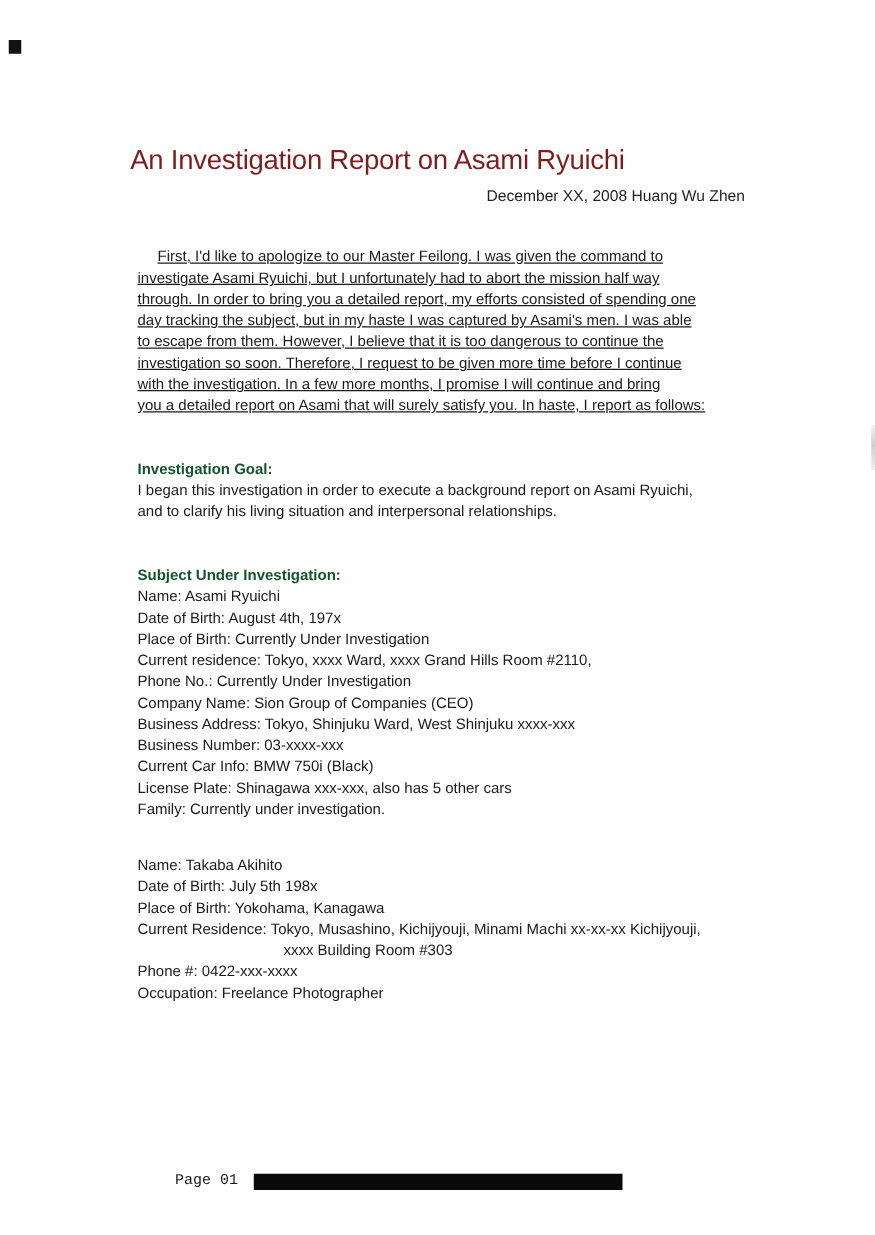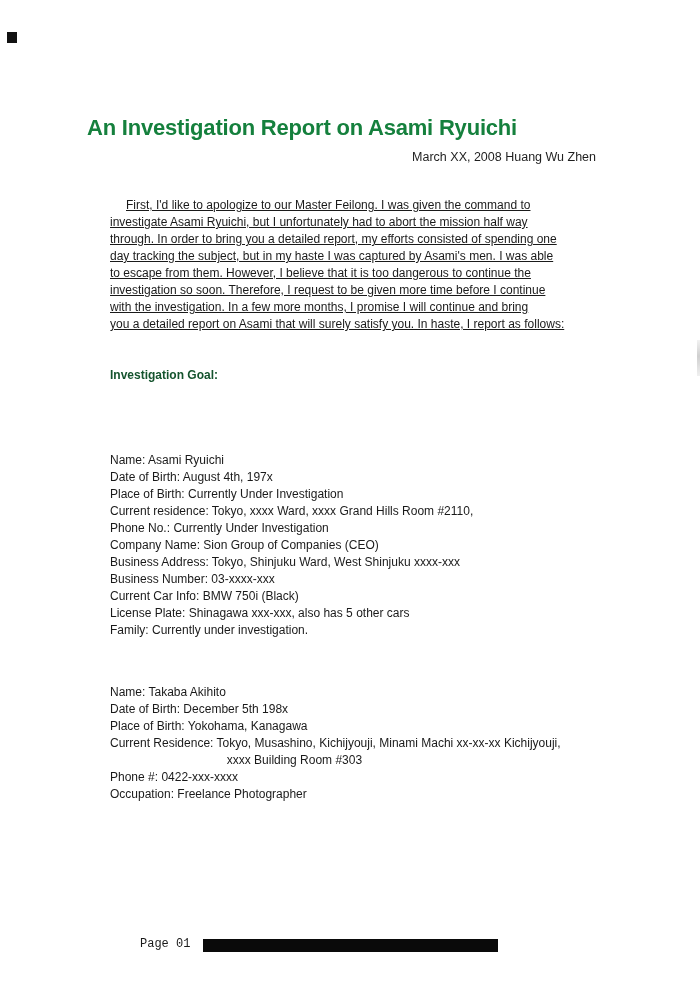--- a/index.html
+++ b/index.html
@@ -33,23 +33,23 @@
     background: linear-gradient(#f2f2f2, #cfcfcf 45%, #f0f0f0);
   }
   .title {
     position: absolute;
     top: 115px;
     left: 0;
     width: 604px;
     margin: 0;
     text-align: center;
     font-size: 22px;
-    font-weight: bold;
+    font-weight: normal;
     letter-spacing: -0.2px;
-    color: #15803d;
+    color: #7f1d1d;
   }
   .byline {
     position: absolute;
     top: 150px;
     left: 110px;
     width: 486px;
     text-align: right;
     font-size: 12.5px;
     color: #1f1f1f;
   }
@@ -100,52 +100,55 @@
 </head>
 <body>
 
 <div class="page">
 
   <div class="scan-square"></div>
   <div class="scan-edge"></div>
 
   <h1 class="title">An Investigation Report on Asami Ryuichi</h1>
 
-  <div class="byline">March XX, 2008 Huang Wu Zhen</div>
+  <div class="byline">December XX, 2008 Huang Wu Zhen</div>
 
   <div class="intro">First, I'd like to apologize to our Master Feilong. I was given the command to
 investigate Asami Ryuichi, but I unfortunately had to abort the mission half way
 through. In order to bring you a detailed report, my efforts consisted of spending one
 day tracking the subject, but in my haste I was captured by Asami's men. I was able
 to escape from them. However, I believe that it is too dangerous to continue the
 investigation so soon. Therefore, I request to be given more time before I continue
 with the investigation. In a few more months, I promise I will continue and bring
 you a detailed report on Asami that will surely satisfy you. In haste, I report as follows:</div>
 
   <section class="sec sec-goal">
     <div class="sec-heading">Investigation Goal:</div>
+    <div class="sec-body">I began this investigation in order to execute a background report on Asami Ryuichi,
+and to clarify his living situation and interpersonal relationships.</div>
   </section>
 
   <section class="sec sec-subject">
+    <div class="sec-heading">Subject Under Investigation:</div>
     <div class="sec-body">Name: Asami Ryuichi
 Date of Birth: August 4th, 197x
 Place of Birth: Currently Under Investigation
 Current residence: Tokyo, xxxx Ward, xxxx Grand Hills Room #2110,
 Phone No.: Currently Under Investigation
 Company Name: Sion Group of Companies (CEO)
 Business Address: Tokyo, Shinjuku Ward, West Shinjuku xxxx-xxx
 Business Number: 03-xxxx-xxx
 Current Car Info: BMW 750i (Black)
 License Plate: Shinagawa xxx-xxx, also has 5 other cars
 Family: Currently under investigation.</div>
   </section>
 
   <section class="sec sec-takaba">
     <div class="sec-body">Name: Takaba Akihito
-Date of Birth: December 5th 198x
+Date of Birth: July 5th 198x
 Place of Birth: Yokohama, Kanagawa
 Current Residence: Tokyo, Musashino, Kichijyouji, Minami Machi xx-xx-xx Kichijyouji,
                                    xxxx Building Room #303
 Phone #: 0422-xxx-xxxx
 Occupation: Freelance Photographer</div>
   </section>
 
   <div class="footer-pagenum">Page 01</div>
   <div class="redaction-bar" style="background:#0a0a0a"></div>
 

